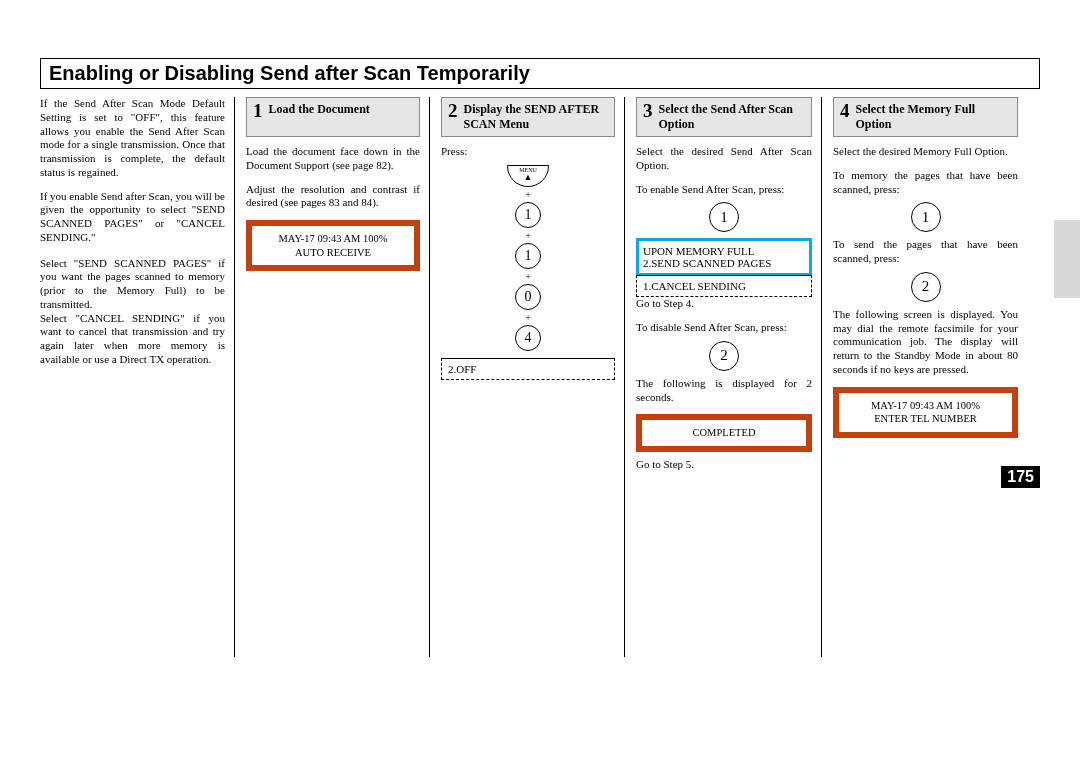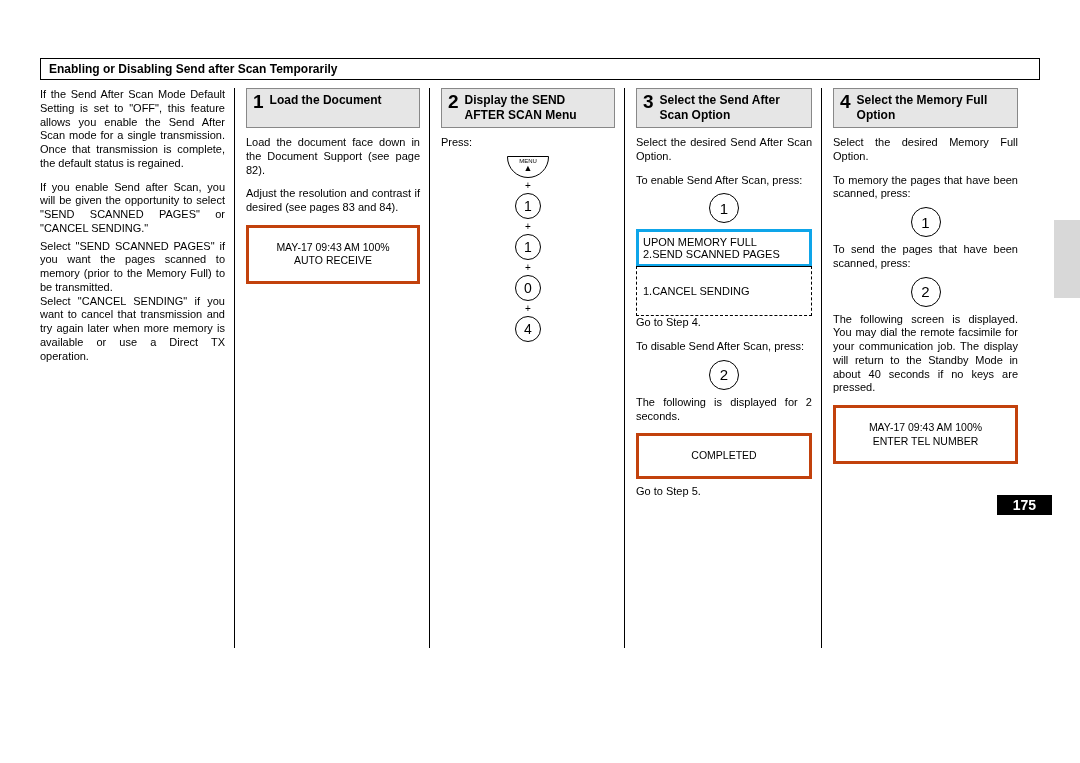--- a/index.html
+++ b/index.html
@@ -1,55 +1,55 @@
 <!DOCTYPE html>
 <html><head>
 <meta charset="utf-8">
 <style>
   * { box-sizing: border-box; margin: 0; padding: 0; }
   body { font-family: Arial, Helvetica, sans-serif; font-size: 11px; background: #fff; color: #000; width: 1080px; height: 763px; position: relative; }
   .page { padding: 58px 40px 30px 40px; position: relative; }
-  .title-bar { border: 1.5px solid #000; padding: 3px 8px; font-size: 12px; font-weight: bold; margin-bottom: 8px; }
+  .title-bar { border: 1.5px solid #000; padding: 3px 8px; font-size: 20px; font-weight: bold; margin-bottom: 8px; }
   .columns { display: flex; gap: 0; }
-  .col { padding: 0 9px 0 12px; position: relative; }
+  .col { padding: 0 9px 0 12px; position: relative; font-family: Liberation Serif, serif; }
   .col.intro { width: 194px; padding-left: 0; }
   .col.c1 { width: 195px; }
   .col.c2 { width: 195px; }
   .col.c3 { width: 197px; }
   .col.c4 { width: 197px; padding-right: 0; }
   .vrule { border-left: 1px solid #000; position: absolute; left: 0; top: 0; bottom: 0; }
   .intro p, .col p.body { font-size: 11px; line-height: 1.25; text-align: justify; margin-bottom: 10px; }
   .col p.body.tight { margin-bottom: 6px; }
   .step-head { border: 1px solid #888; background: #e6e6e6; display:flex; align-items:flex-start; padding: 3px 6px; margin-bottom: 8px; min-height: 40px; }
   .step-num { font-size: 19px; font-weight: bold; margin-right: 6px; line-height: 1; }
   .step-title { font-size: 12px; font-weight: bold; line-height: 1.25; padding-top: 1px; }
-  .lcd { border: 3px solid #c2410c; padding: 13px 7px; font-size: 10.5px; line-height: 1.3; margin: 6px 0; text-align: center; }
+  .lcd { border: 6px solid #c2410c; padding: 6px 7px; font-size: 10.5px; line-height: 1.3; margin: 6px 0; text-align: center; }
   .lcd.left { text-align: center; }
   .lcd-dashed .top { padding: 4px 4px; border:3px solid #0ea5e9; text-align:left;}
-  .lcd-dashed .bottom { padding: 18px 6px; border:1px dashed #000; border-top:1px solid #000; margin-top:-1px; text-align:left;}
+  .lcd-dashed .bottom { padding: 4px 6px; border:1px dashed #000; border-top:1px solid #000; margin-top:-1px; text-align:left;}
   .keyseq { display:flex; flex-direction:column; align-items:center; gap: 2px; margin: 4px 0 8px;}
   .menu-key { width: 42px; height: 22px; border: 1px solid #000; border-radius: 0 0 22px 22px; text-align:center; font-size:6px; padding-top:1px; position:relative; display:flex; flex-direction:column; align-items:center; justify-content:flex-start; }
   .menu-key .arr { font-size:9px; line-height:1; }
   .plus { font-size: 10px; }
   .round-key { width: 26px; height: 26px; border: 1px solid #000; border-radius: 50%; display:flex; align-items:center; justify-content:center; font-size: 14px; }
   .round-key.big { width: 30px; height:30px; font-size:15px; margin: 6px auto; }
-  .pagenum { position:absolute; right: 28px; bottom: 24px; background:#000; color:#fff; font-size:14px; font-weight:bold; padding: 2px 16px; }
+  .pagenum { position:absolute; right: 40px; bottom: 24px; background:#000; color:#fff; font-size:16px; font-weight:bold; padding: 2px 6px; }
   .tab { position:absolute; right:0; top: 220px; width: 26px; height: 78px; background:#d8d8d8; }
 </style>
 </head>
 <body>
 
 <div class="page">
   <div class="title-bar">Enabling or Disabling Send after Scan Temporarily</div>
 
   <div class="columns">
 
     <div class="col intro">
       <p class="body">If the Send After Scan Mode Default Setting is set to "OFF", this feature allows you enable the Send After Scan mode for a single transmission. Once that transmission is complete, the default status is regained.</p>
-      <p class="body" style="margin-bottom:4px">If you enable Send after Scan, you will be given the opportunity to select "SEND SCANNED PAGES" or "CANCEL SEND­ING."</p>
+      <p class="body" style="margin-bottom:12px">If you enable Send after Scan, you will be given the opportunity to select "SEND SCANNED PAGES" or "CANCEL SEND­ING."</p>
       <p class="body" style="margin-bottom:0">Select "SEND SCANNED PAG­ES" if you want the pages scanned to memory (prior to the Memory Full) to be transmitted.</p>
       <p class="body">Select "CANCEL SENDING" if you want to cancel that trans­mission and try again later when more memory is available or use a Direct TX operation.</p>
     </div>
 
     <div class="col c1">
       <div class="vrule" style="top:0;height:560px"></div>
       <div class="step-head">
         <div class="step-num">1</div>
         <div class="step-title">Load the Document</div>
       </div>
@@ -76,20 +76,21 @@
         <div class="plus">+</div>
         <div class="round-key">1</div>
         <div class="plus">+</div>
         <div class="round-key">1</div>
         <div class="plus">+</div>
         <div class="round-key">0</div>
         <div class="plus">+</div>
         <div class="round-key">4</div>
       </div>
       <div class="lcd-dashed">
+        <div class="bottom">2.OFF</div>
       </div>
     </div>
 
     <div class="col c3">
       <div class="vrule" style="top:0;height:560px"></div>
       <div class="step-head">
         <div class="step-num">3</div>
         <div class="step-title">Select the Send After Scan Option</div>
       </div>
       <p class="body">Select the desired Send After Scan Option.</p>
@@ -112,21 +113,21 @@
       <div class="vrule" style="top:0;height:560px"></div>
       <div class="step-head">
         <div class="step-num">4</div>
         <div class="step-title">Select the Memory Full Option</div>
       </div>
       <p class="body">Select the desired Memory Full Option.</p>
       <p class="body tight">To memory the pages that have been scanned, press:</p>
       <div class="round-key big">1</div>
       <p class="body tight">To send the pages that have been scanned, press:</p>
       <div class="round-key big">2</div>
-      <p class="body">The following screen is dis­played. You may dial the remote facsimile for your communica­tion job. The display will return to the Standby Mode in about 40 seconds if no keys are pressed.</p>
+      <p class="body">The following screen is dis­played. You may dial the remote facsimile for your communica­tion job. The display will return to the Standby Mode in about 80 seconds if no keys are pressed.</p>
       <div class="lcd left">
         <div>MAY-17 09:43 AM 100%</div>
         <div>ENTER TEL NUMBER</div>
       </div>
     </div>
 
   </div>
 
   <div class="pagenum">175</div>
 </div>

